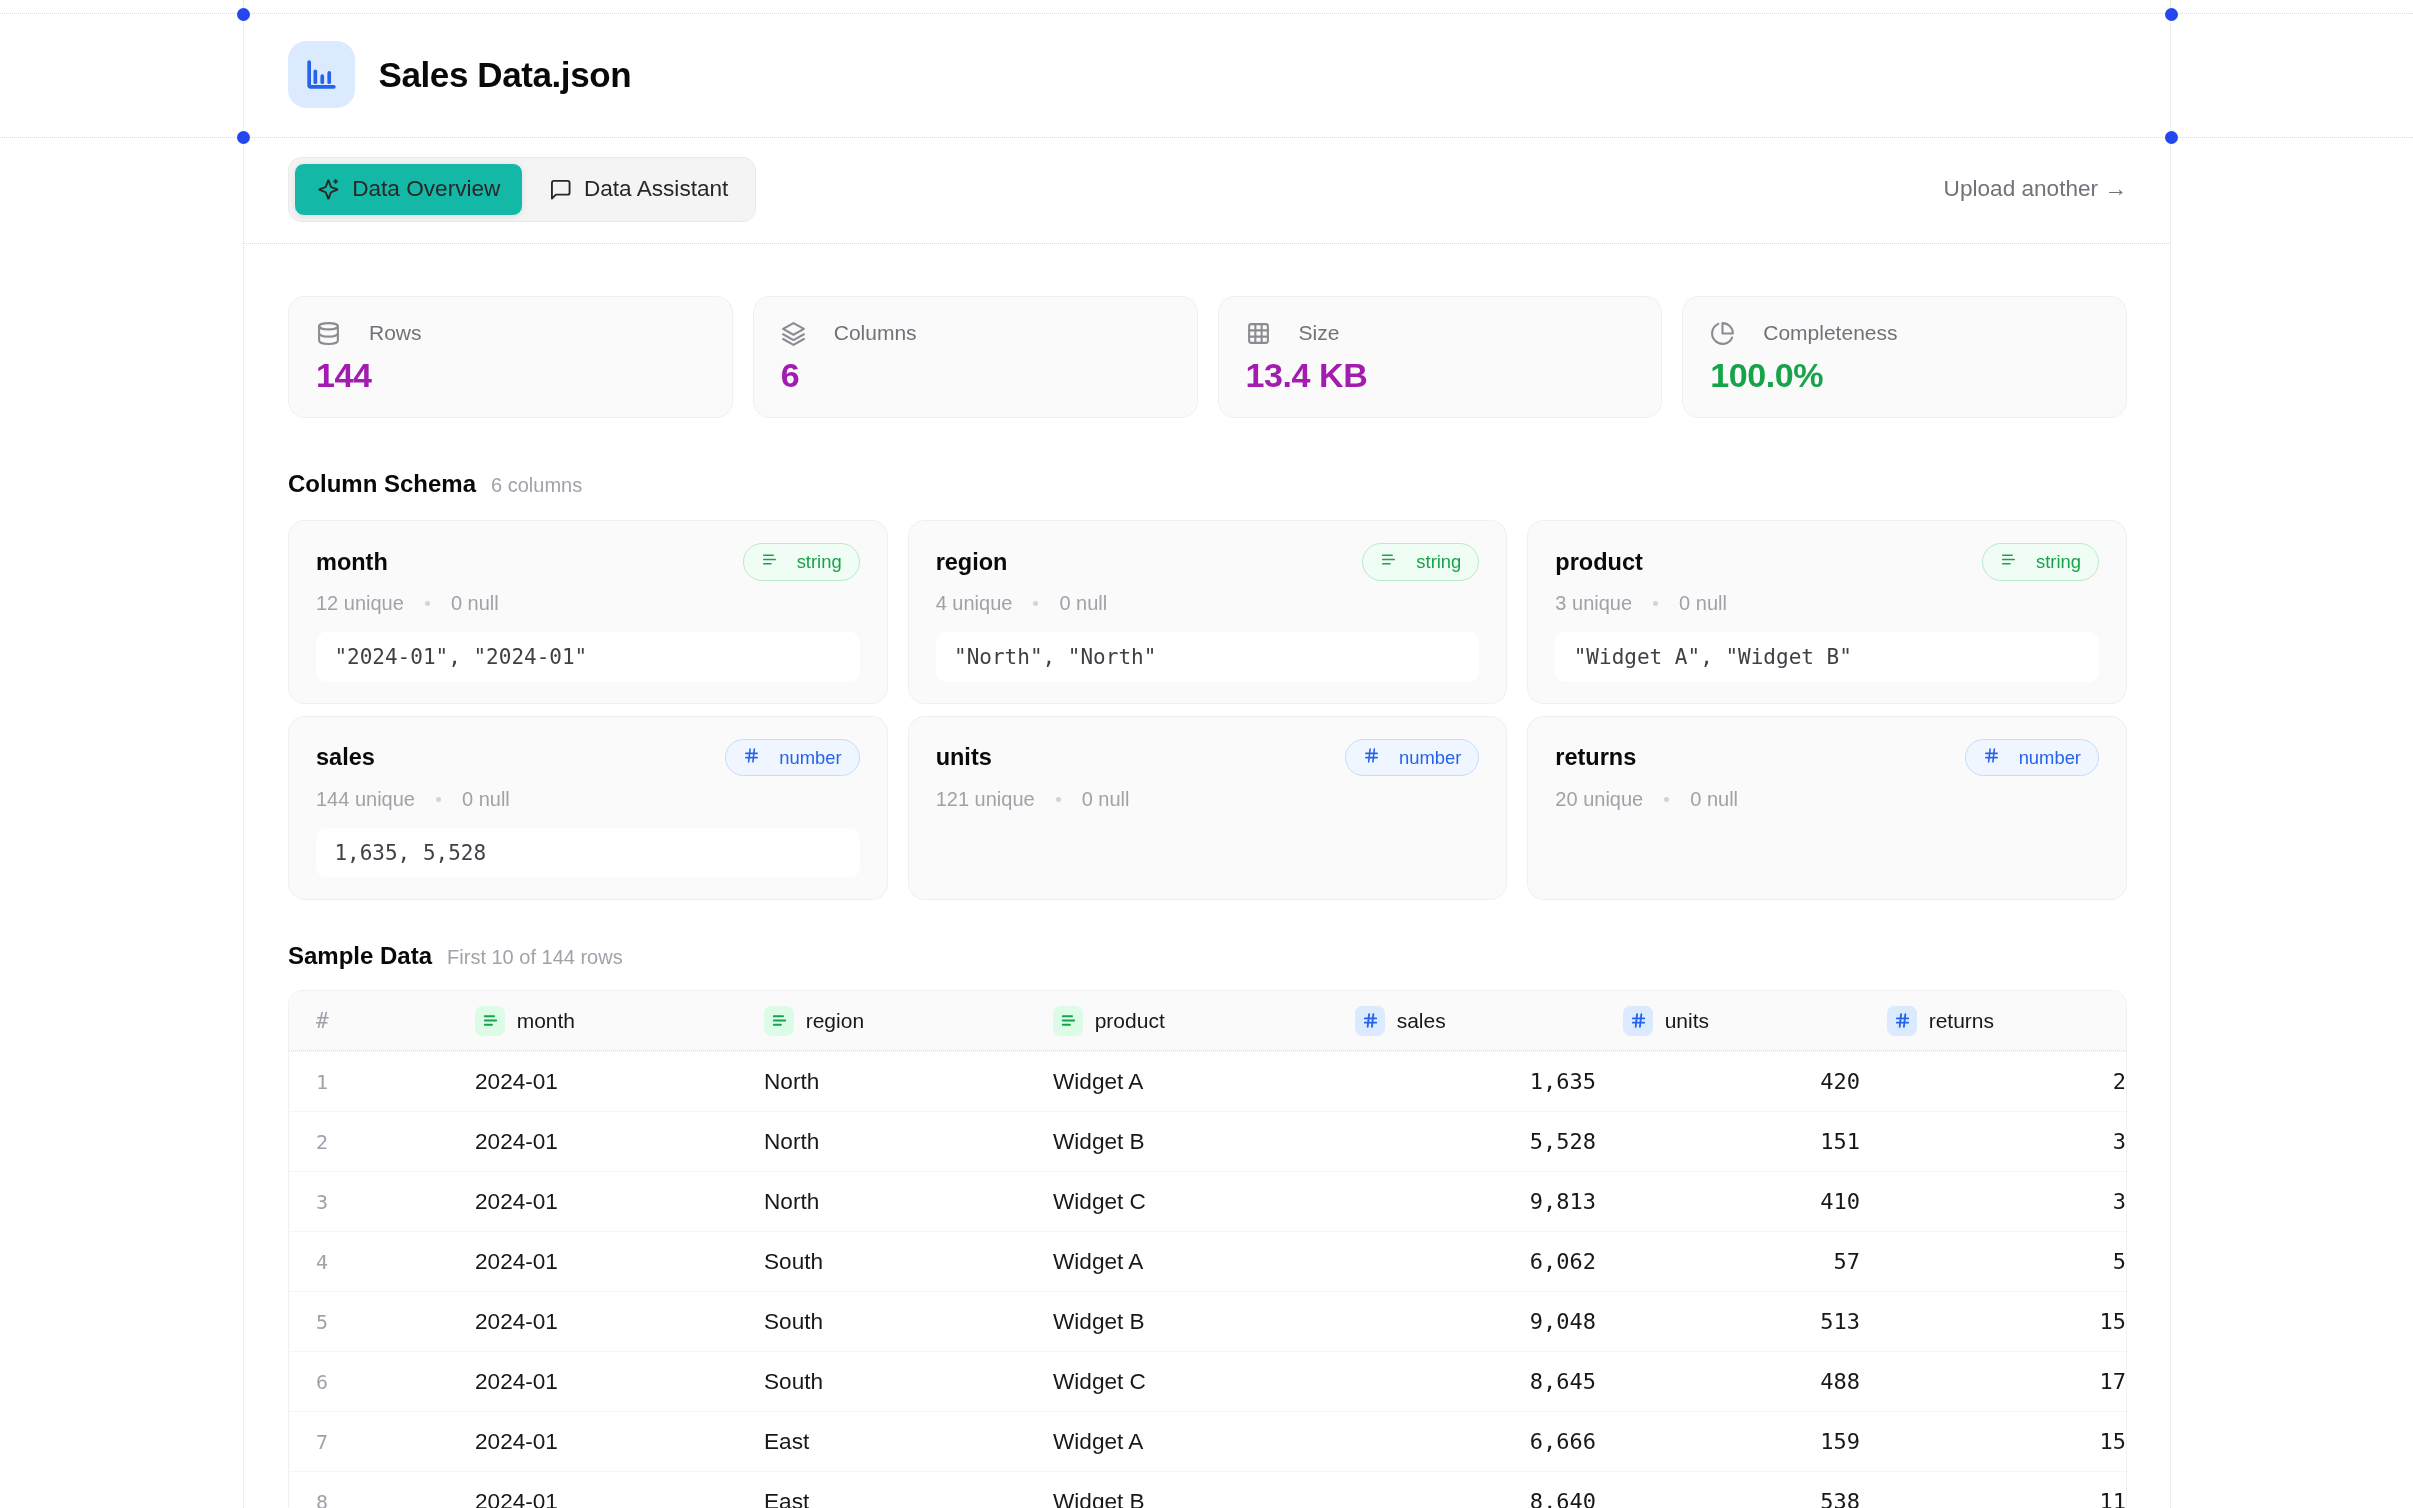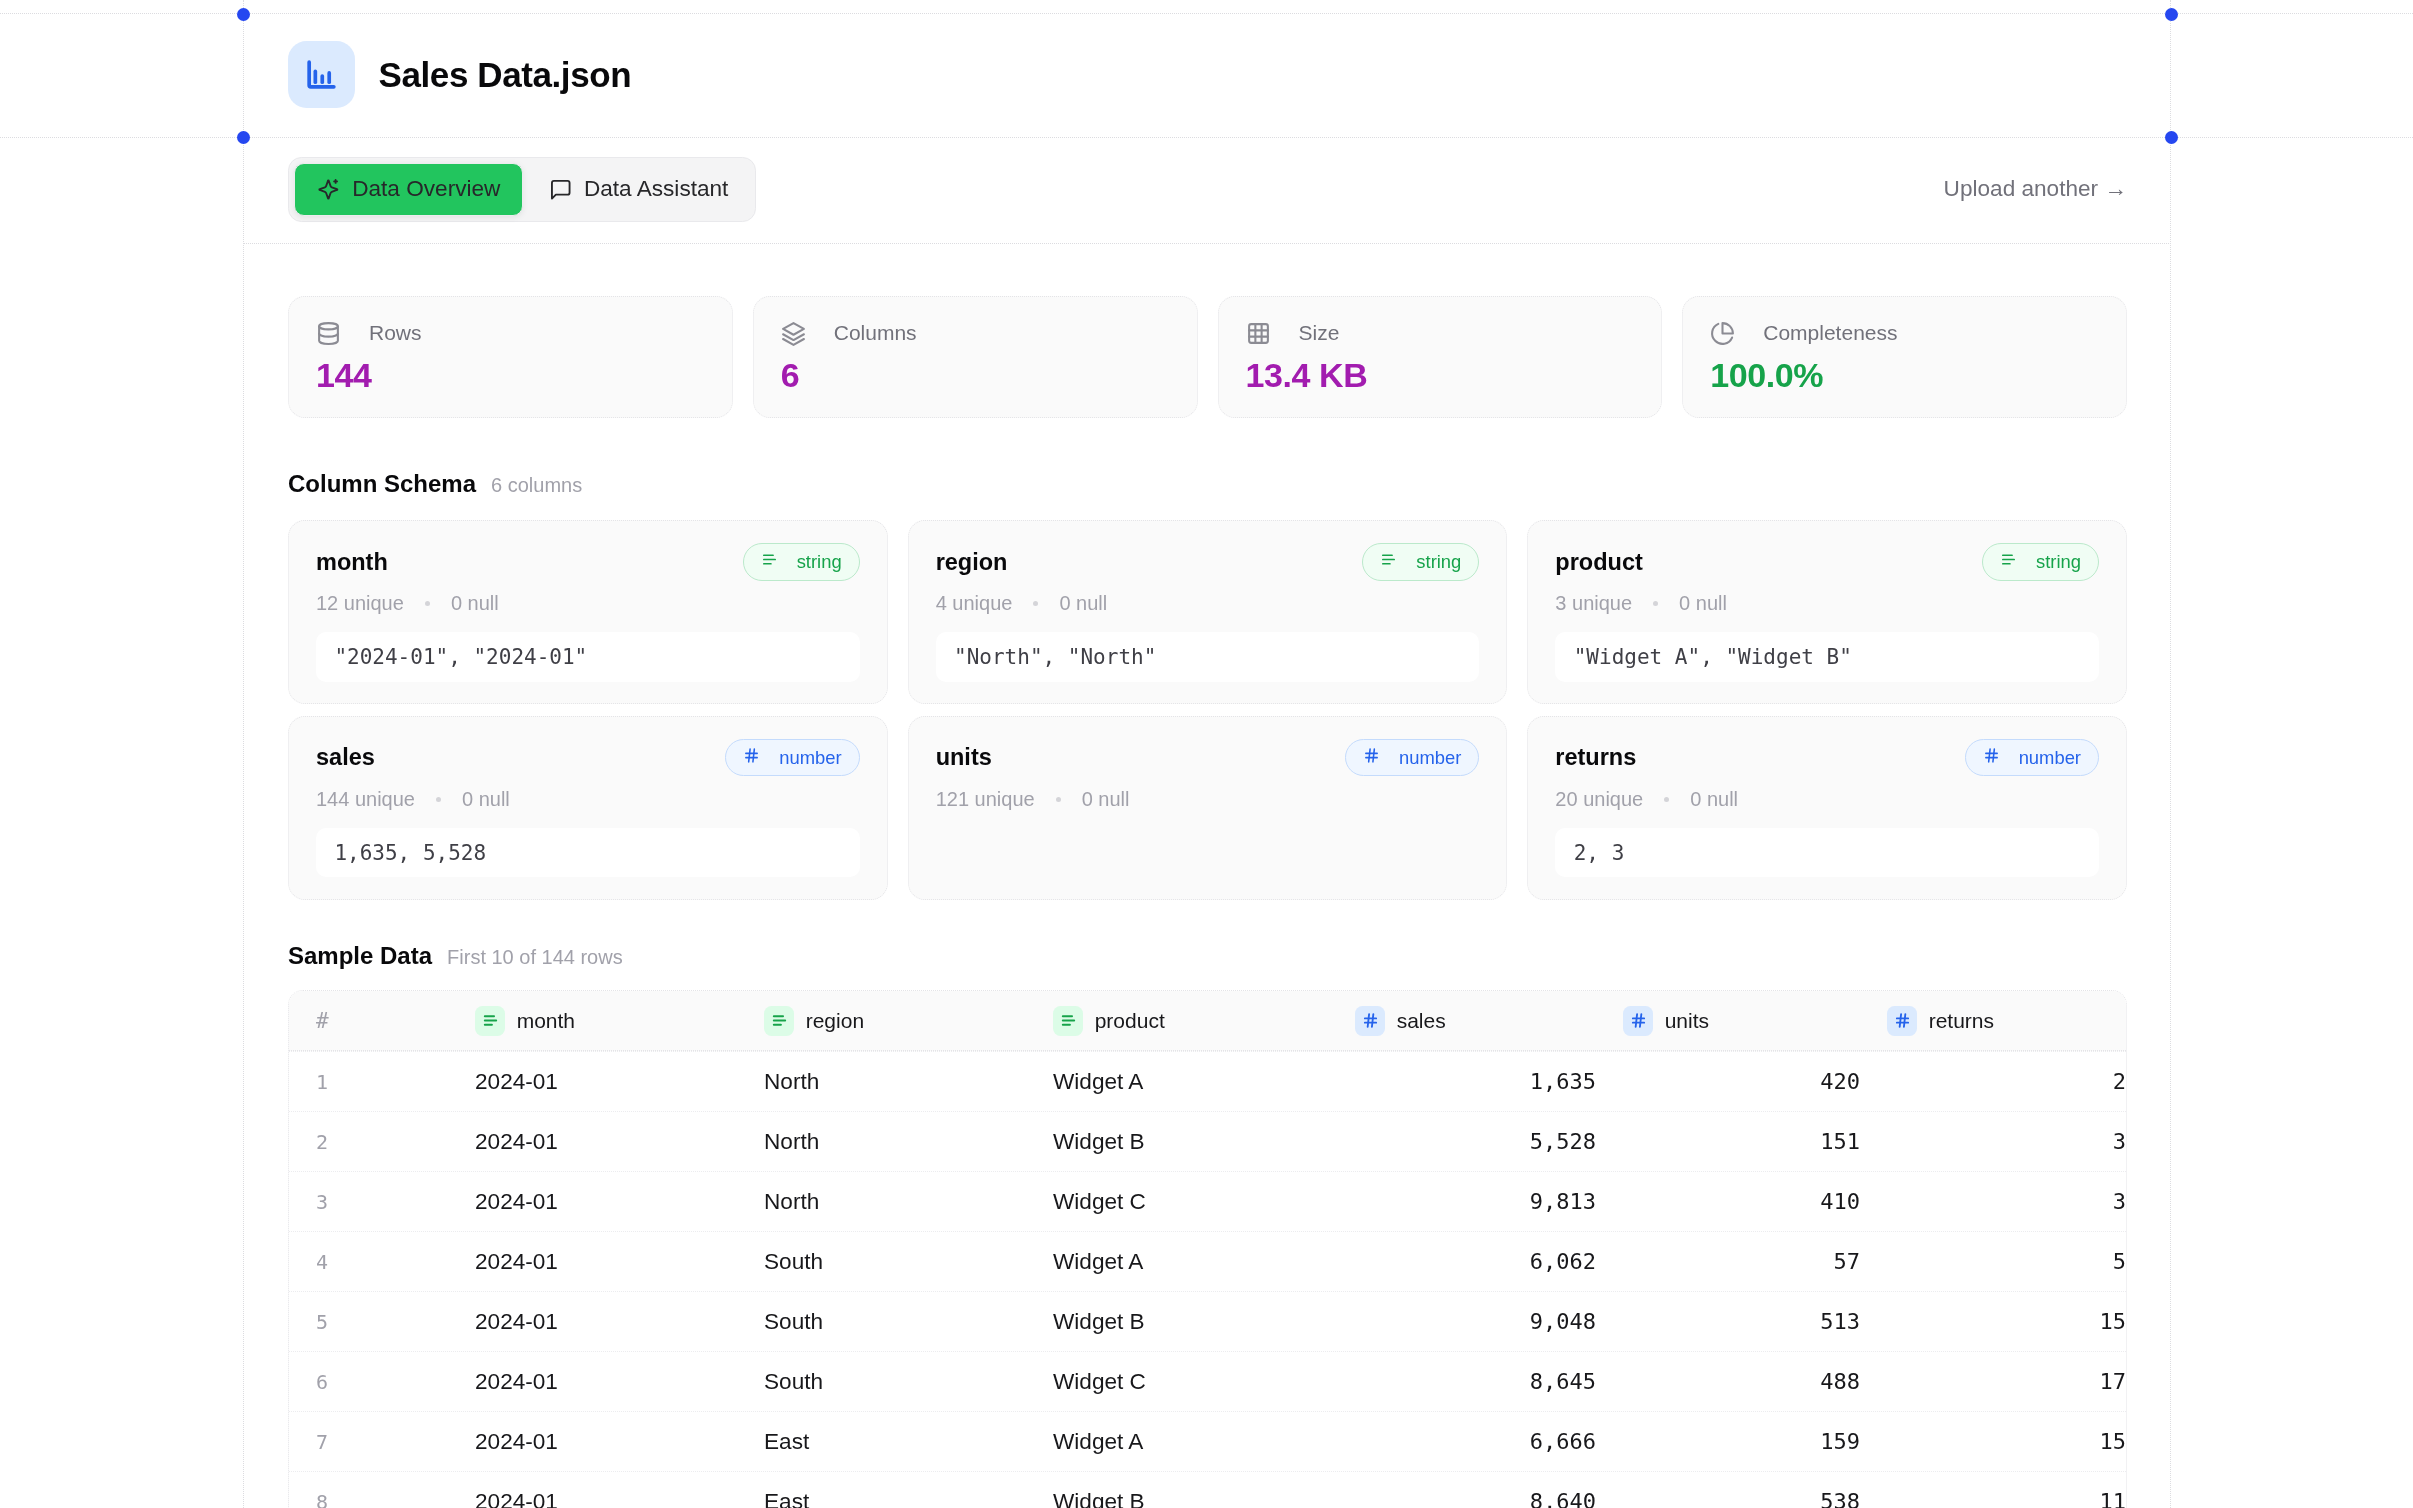--- a/index.html
+++ b/index.html
@@ -19,21 +19,21 @@
   .file-icon { width:67px; height:67px; border-radius:18.4px; background:#dbeafe; color:#2563eb;
                display:flex; align-items:center; justify-content:center; flex:0 0 auto; }
   .file-icon svg { width:37px; height:37px; }
   .page-title { font-size:35px; font-weight:700; color:#09090b; letter-spacing:-0.4px; }
 
   .band-tabs { height:106px; display:flex; align-items:center; justify-content:space-between; padding:0 45px; }
   .tabs { display:flex; align-items:center; background:#f4f4f5; border:0.8px solid #e9e9ec;
           border-radius:13.4px; padding:5px; gap:3.4px; }
   .tab { display:flex; align-items:center; gap:11.7px; padding:12.6px 22px; border-radius:10px;
          font-size:22.6px; font-weight:500; color:#27272a; cursor:pointer; white-space:nowrap; }
-  .tab.active { background:#22c55e; border:0.8px solid #ececee; box-shadow:0 1.7px 6.7px rgba(0,0,0,.07); }
+  .tab.active { background:#14b8a6; border:0.8px solid #ececee; box-shadow:0 1.7px 6.7px rgba(0,0,0,.07); }
   .tab svg { width:23.5px; height:23.5px; }
   .upload-link { font-size:22.6px; color:#71717a; cursor:pointer; }
 
   .main { padding:0 45px; }
 
   
   .stats { margin-top:54px; display:grid; grid-template-columns:repeat(4,1fr); gap:20px; }
   .stat-card { height:122px; background:#fafafa; border:1.7px dotted #e4e4e7; border-radius:17px; padding:23.5px 27px; }
   .stat-top { display:flex; align-items:center; gap:28px; color:#71717a; font-size:21px; }
   .stat-top svg { width:25px; height:25px; color:#8b8b93; }
@@ -296,21 +296,20 @@
                 <path d="M16 3l-2 18"></path>
               </svg>
             <span>number</span>
           </span>
         </div>
         <div class="schema-meta">
           <span>20 unique</span>
             <span class="meta-dot"></span>
             <span>0 null</span>
         </div>
-        <div class="sample-box">2, 3</div>
       </div>
 
     </div>
 
     <div class="sec-head sample">
       <span class="sec-title">Sample Data</span>
       <span class="sec-sub">First 10 of 144 rows</span>
     </div>
 
     <div class="table">

